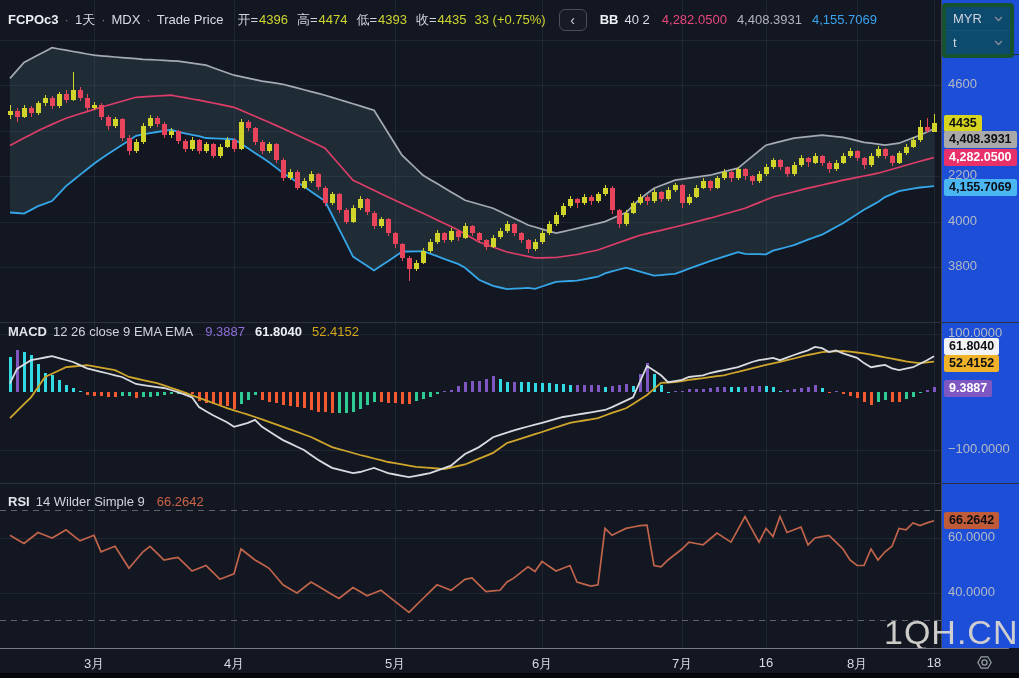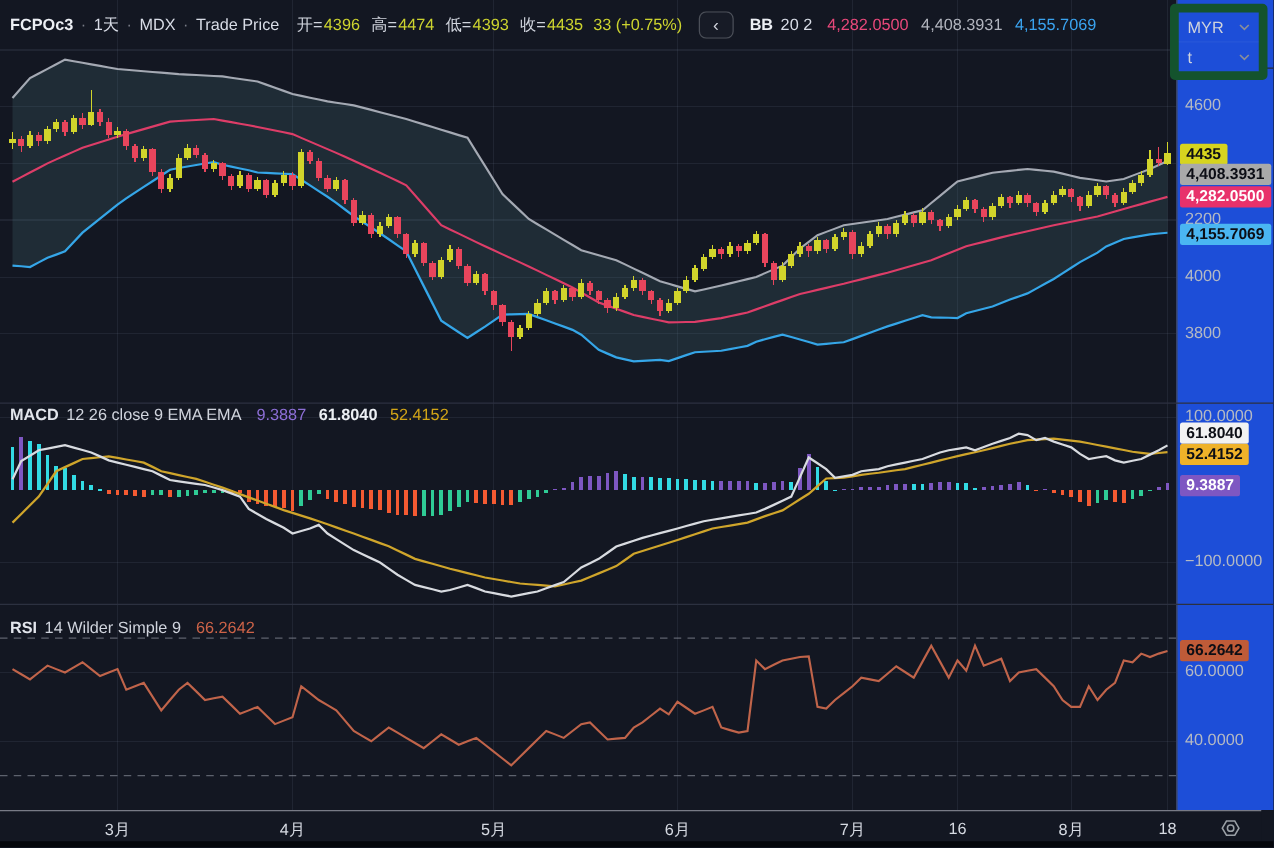--- a/index.html
+++ b/index.html
@@ -31,22 +31,22 @@
   .v-hist{color:#8d6fd6;margin-left:12px;}
   .v-macd{color:#eceff4;font-weight:700;margin-left:10px;}
   .v-sig{color:#d2a517;margin-left:10px;}
   .v-rsi{color:#cd6348;margin-left:12px;}
   #price-axis{position:absolute;left:941px;top:0;width:78px;height:648px;background:#1d4ed8;z-index:5;}
   #axis-border{position:absolute;left:941px;top:0;width:1px;height:673px;background:#434651;z-index:6;}
   #axis-subline{position:absolute;left:942px;top:54px;width:77px;height:1px;background:#262b35;z-index:6;}
   .axlabel{position:absolute;left:7px;font-size:13px;color:#b4b9c3;z-index:5;}
   .badge{position:absolute;left:3px;height:17px;line-height:17px;padding:0 5px;border-radius:2px;
          font-size:12.5px;font-weight:600;z-index:6;}
-  #axis-controls{position:absolute;right:5px;top:3px;width:64px;border:7px solid #14532d;
-      border-radius:4px;z-index:8;background:#1d4ed8;margin-left:45px;}
+  #axis-controls{position:absolute;right:5px;top:3px;width:64px;border:4px solid #14532d;
+      border-radius:4px;z-index:8;background:#0c4a6e;margin-left:45px;}
   .axc-row{display:flex;align-items:center;justify-content:space-between;height:23px;padding:0 7px;
       font-size:13px;color:#d1d4dc;cursor:pointer;}
   .axc-row + .axc-row{border-top:1px solid rgba(255,255,255,0.05);}
   .sep-h{position:absolute;left:0;width:1019px;height:1px;background:#2c3140;z-index:6;}
   #time-axis{position:absolute;left:0;top:648px;width:1009px;height:25px;background:#131722;
       border-top:1px solid #787b86;z-index:8;}
   .tlabel{position:absolute;top:6px;transform:translateX(-50%);font-size:13px;color:#d6dae2;z-index:8;}
   #bottom-strip{position:absolute;left:0;top:673px;width:1019px;height:5px;background:#04060b;z-index:9;}
   #watermark{position:absolute;left:884px;top:613px;z-index:7;font-size:34px;letter-spacing:1px;
       color:#d8d5d0;opacity:0.95;}
@@ -512,40 +512,41 @@
           <span class="yv">4393</span>
         </span>
       <span class="pair">
           <span class="olbl">收=</span>
           <span class="yv">4435</span>
         </span>
     </span>
     <span class="chg">33 (+0.75%)</span>
     <button class="collapse-btn"><span>‹</span></button>
     <span class="bb-t">BB</span>
-    <span class="bb-p">20 2</span>
+    <span class="bb-p">40 2</span>
     <span class="v-basis">4,282.0500</span>
     <span class="v-upper">4,408.3931</span>
     <span class="v-lower">4,155.7069</span>
   </div>
 
   <div class="legend" id="legend-macd">
     <span class="ind-t">MACD</span>
     <span class="ind-p">12 26 close 9 EMA EMA</span>
     <span class="v-hist">9.3887</span>
     <span class="v-macd">61.8040</span>
     <span class="v-sig">52.4152</span>
   </div>
 
   <div class="legend" id="legend-rsi">
     <span class="ind-t">RSI</span>
     <span class="ind-p">14 Wilder Simple 9</span>
     <span class="v-rsi">66.2642</span>
   </div>
 
+  <div id="watermark">1QH.CN</div>
 
   <div id="price-axis">
       <div class="axlabel" style="top: 76.2152px;">4600</div>
       <div class="axlabel" style="top: 167.112px;">2200</div>
       <div class="axlabel" style="top: 212.56px;">4000</div>
       <div class="axlabel" style="top: 258.008px;">3800</div>
       <div class="axlabel" style="top: 325.162px;">100.0000</div>
       <div class="axlabel" style="top: 440.989px;">−100.0000</div>
       <div class="axlabel" style="top: 529px;">60.0000</div>
       <div class="axlabel" style="top: 584px;">40.0000</div>

